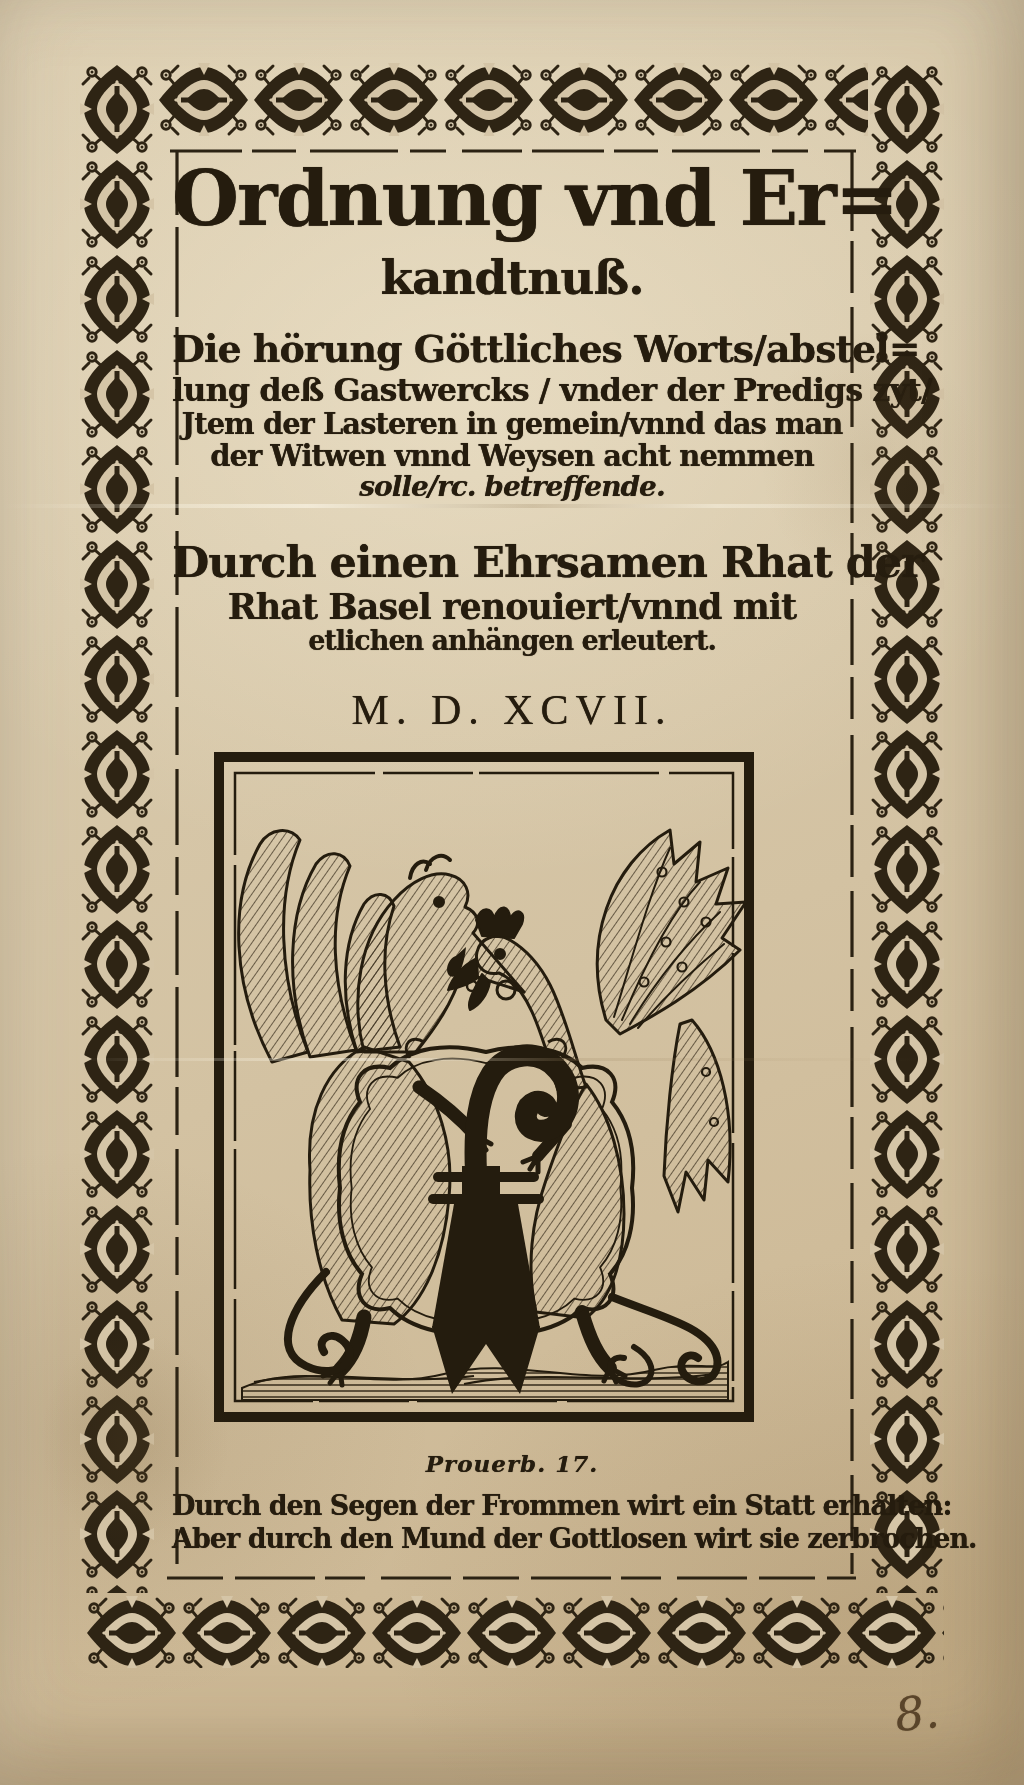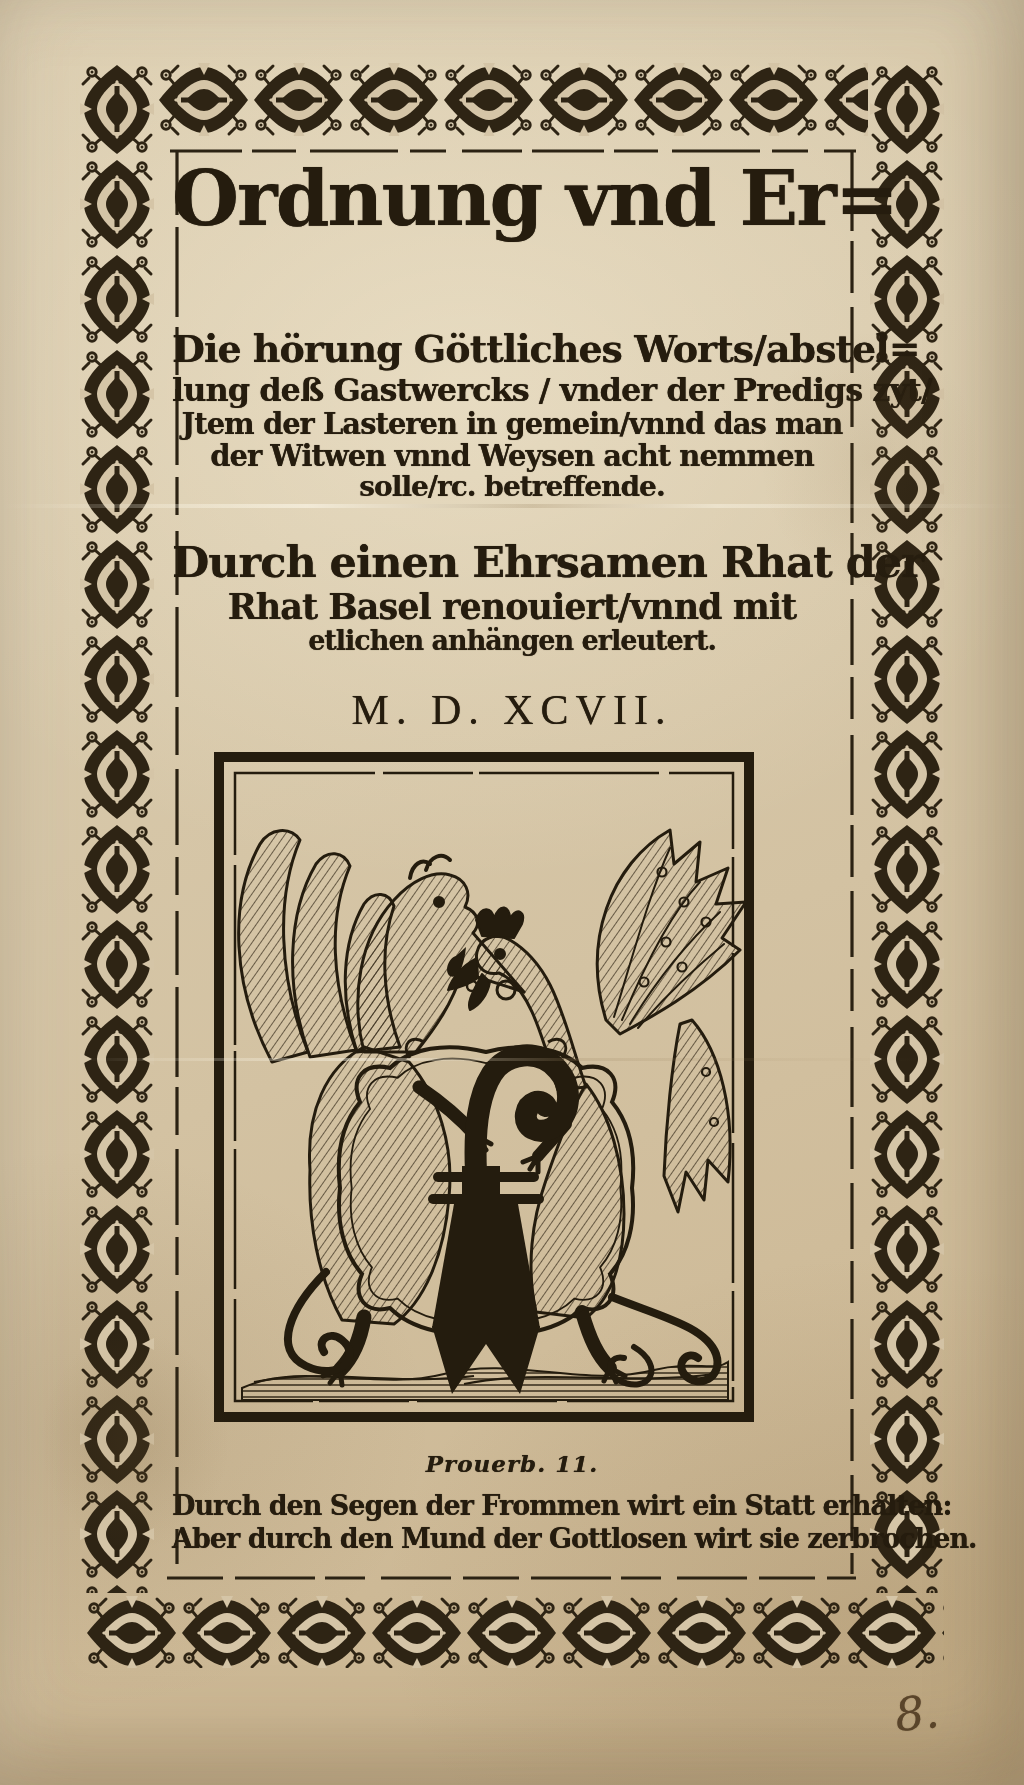--- a/index.html
+++ b/index.html
@@ -26,21 +26,21 @@
   svg.borderlayer{position:absolute;left:0;top:0;}
   .tx{position:absolute;left:172px;width:680px;text-align:center;line-height:1.04;white-space:nowrap;
       text-shadow:0 0 .7px rgba(37,28,14,.9);}
   .blackletter{font-weight:700;}
   .t1{top:158px;font-size:77px;letter-spacing:-2px;}
   .t2{top:254px;font-size:47px;letter-spacing:-1px;}
   .a1{top:329px;font-size:38px;letter-spacing:-1px;}
   .a2{top:374px;font-size:32px;letter-spacing:-1px;}
   .a3{top:409px;font-size:29px;letter-spacing:-1px;}
   .a4{top:441px;font-size:29px;letter-spacing:-1px;}
-  .a5{top:472px;font-size:28px;letter-spacing:-1px;}
+  .a5{top:472px;font-size:28px;letter-spacing:-1px;font-style:italic;}
   .i1{top:540px;font-size:43px;letter-spacing:-1px;}
   .i2{top:589px;font-size:35px;letter-spacing:-1px;}
   .i3{top:627px;font-size:27px;letter-spacing:-1px;}
   .yr{top:689px;font-size:42px;font-weight:400;letter-spacing:7px;font-family:"Liberation Serif","DejaVu Serif",serif;}
   .vref{top:1452px;font-size:23px;font-weight:700;font-style:italic;letter-spacing:1px;}
   .v1{top:1492px;font-size:27px;letter-spacing:-1px;}
   .v2{top:1525px;font-size:27px;letter-spacing:-1px;}
   .woodcut{position:absolute;left:214px;top:752px;}
   .pagenum{position:absolute;left:895px;top:1686px;font-size:46px;font-style:italic;
     color:#5b462c;transform:rotate(-6deg);text-shadow:0 0 1px rgba(91,70,44,.6);}
@@ -97,20 +97,21 @@
 
     <g stroke="#2b2213" stroke-width="3.2" fill="none">
       <line x1="170" y1="151" x2="856" y2="151" stroke-dasharray="72 10 44 14 88 12 36 16 60 10"></line>
       <line x1="167" y1="1578" x2="856" y2="1578" stroke-dasharray="56 12 80 10 40 16 70 12"></line>
       <line x1="177" y1="151" x2="177" y2="1564" stroke-dasharray="64 12 90 10 48 14 76 12 38 16"></line>
       <line x1="852" y1="151" x2="852" y2="1574" stroke-dasharray="80 10 52 14 66 12 42 16"></line>
     </g>
   </svg>
 
   <div class="tx blackletter t1">Ordnung vnd Er=</div>
+  <div class="tx blackletter t2">kandtnuß.</div>
 
   <div class="tx blackletter a1">Die hörung Göttliches Worts/abstel=</div>
   <div class="tx blackletter a2">lung deß Gastwercks / vnder der Predigs zyt/</div>
   <div class="tx blackletter a3">Jtem der Lasteren in gemein/vnnd das man</div>
   <div class="tx blackletter a4">der Witwen vnnd Weysen acht nemmen</div>
   <div class="tx blackletter a5">solle/rc. betreffende.</div>
 
   <div class="tx blackletter i1">Durch einen Ehrsamen Rhat der</div>
   <div class="tx blackletter i2">Rhat Basel renouiert/vnnd mit</div>
   <div class="tx blackletter i3">etlichen anhängen erleutert.</div>
@@ -198,21 +199,21 @@
     <g>
       <path d="M262,420 C260,376 264,344 278,322 C292,300 326,296 344,318 C360,336 356,366 338,376 C324,383 310,376 312,362 C314,350 326,346 332,354" fill="none" stroke="#241c0e" stroke-width="22" stroke-linecap="round"></path>
       <rect x="248" y="414" width="38" height="44" fill="#241c0e"></rect>
       <rect x="219" y="420" width="106" height="10" rx="5" fill="#241c0e"></rect>
       <rect x="214" y="442" width="116" height="10" rx="5" fill="#241c0e"></rect>
       <path d="M240,452 L304,452 L326,576 L218,576 Z" fill="#241c0e"></path>
       <path d="M218,574 L326,574 L306,642 L272,592 L238,642 Z" fill="#241c0e"></path>
     </g>
   </svg>
 
-  <div class="tx vref">Prouerb. 11.</div>
+  <div class="tx vref">Prouerb. 17.</div>
   <div class="tx blackletter v1">Durch den Segen der Frommen wirt ein Statt erhalten:</div>
   <div class="tx blackletter v2">Aber durch den Mund der Gottlosen wirt sie zerbrochen.</div>
 
   <div class="pagenum">8.</div>
 
   <div class="crease c1"></div>
   <div class="crease c2"></div>
   <div class="stain s1"></div>
   <div class="stain s2"></div>
 </div>

